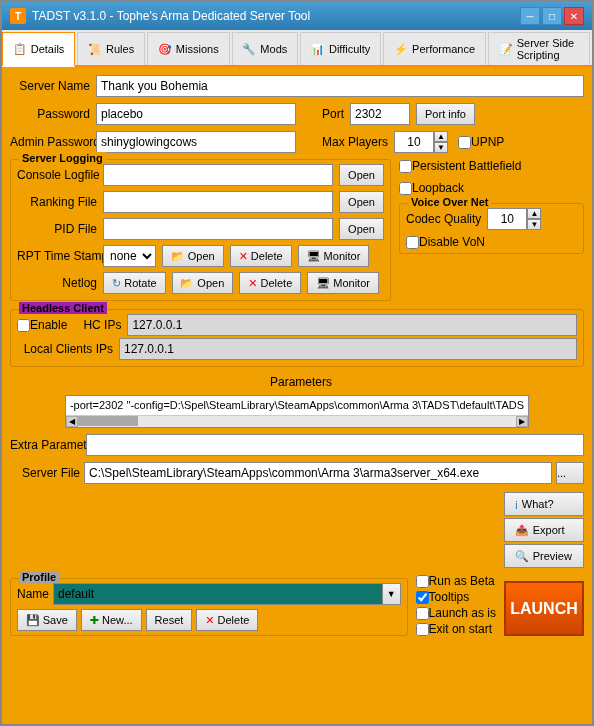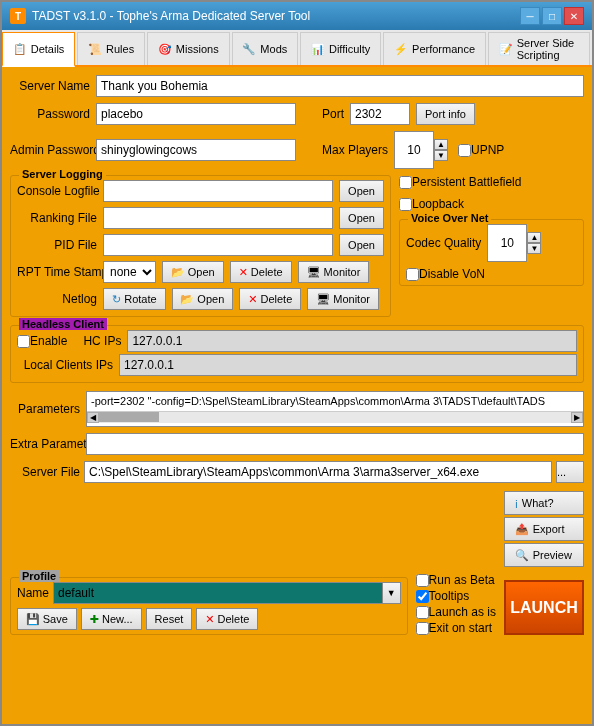--- a/index.html
+++ b/index.html
@@ -162,21 +162,21 @@
       display: flex;
       align-items: center;
     }
     .checkbox-row input[type=checkbox] { margin: 0; }
     .spinbox {
       display: flex;
       align-items: center;
     }
     .spinbox input {
       width: 40px;
-      height: 38px;
+      height: 22px;
       border: 1px solid #888;
       background: white;
       padding: 2px 4px;
       font-size: 12px;
       text-align: center;
     }
     .spinbox-btns {
       display: flex;
       flex-direction: column;
     }
@@ -580,21 +580,21 @@
         </div>
         <span class="label" style="margin-left:10px;">HC IPs</span>
         <input class="input-text input-full" type="text" style="background: rgb(216, 216, 216);" value="127.0.0.1">
       </div>
       <div class="form-row">
         <span class="label" style="width:96px;text-align:right;">Local Clients IPs</span>
         <input class="input-text input-full" type="text" style="background: rgb(216, 216, 216);" value="127.0.0.1">
       </div>
     </div>
 
-    <div class="form-row" style="margin-top:4px;">
+    <div class="form-row" style="margin-top:4px;flex-direction:column;">
       <span class="label" style="width:70px;text-align:right;">Parameters</span>
       <div class="params-scroll" style="flex:1;">
         <div class="params-text">-port=2302 "-config=D:\Spel\SteamLibrary\SteamApps\common\Arma 3\TADST\default\TADS</div>
         <div class="scrollbar-row">
           <div class="scrollbar-arrow">◀</div>
           <div class="scrollbar-track">
             <div class="scrollbar-thumb"></div>
           </div>
           <div class="scrollbar-arrow">▶</div>
         </div>

